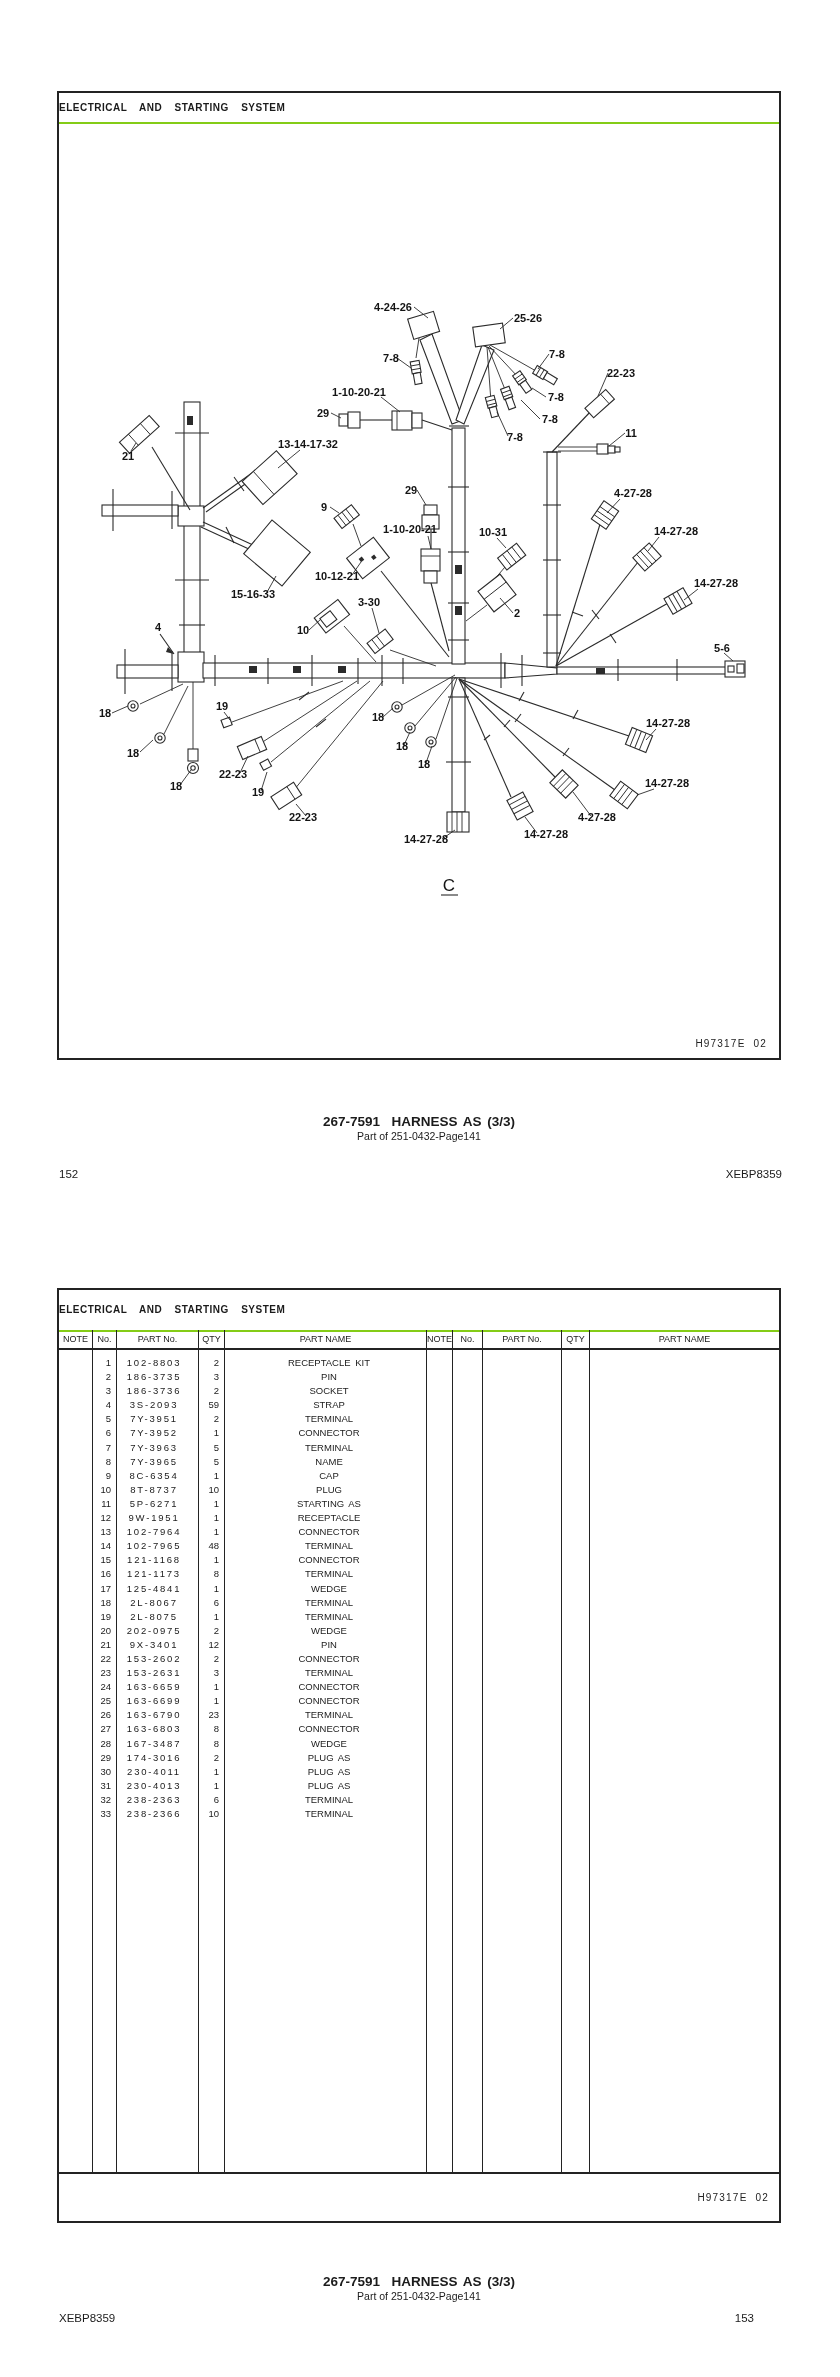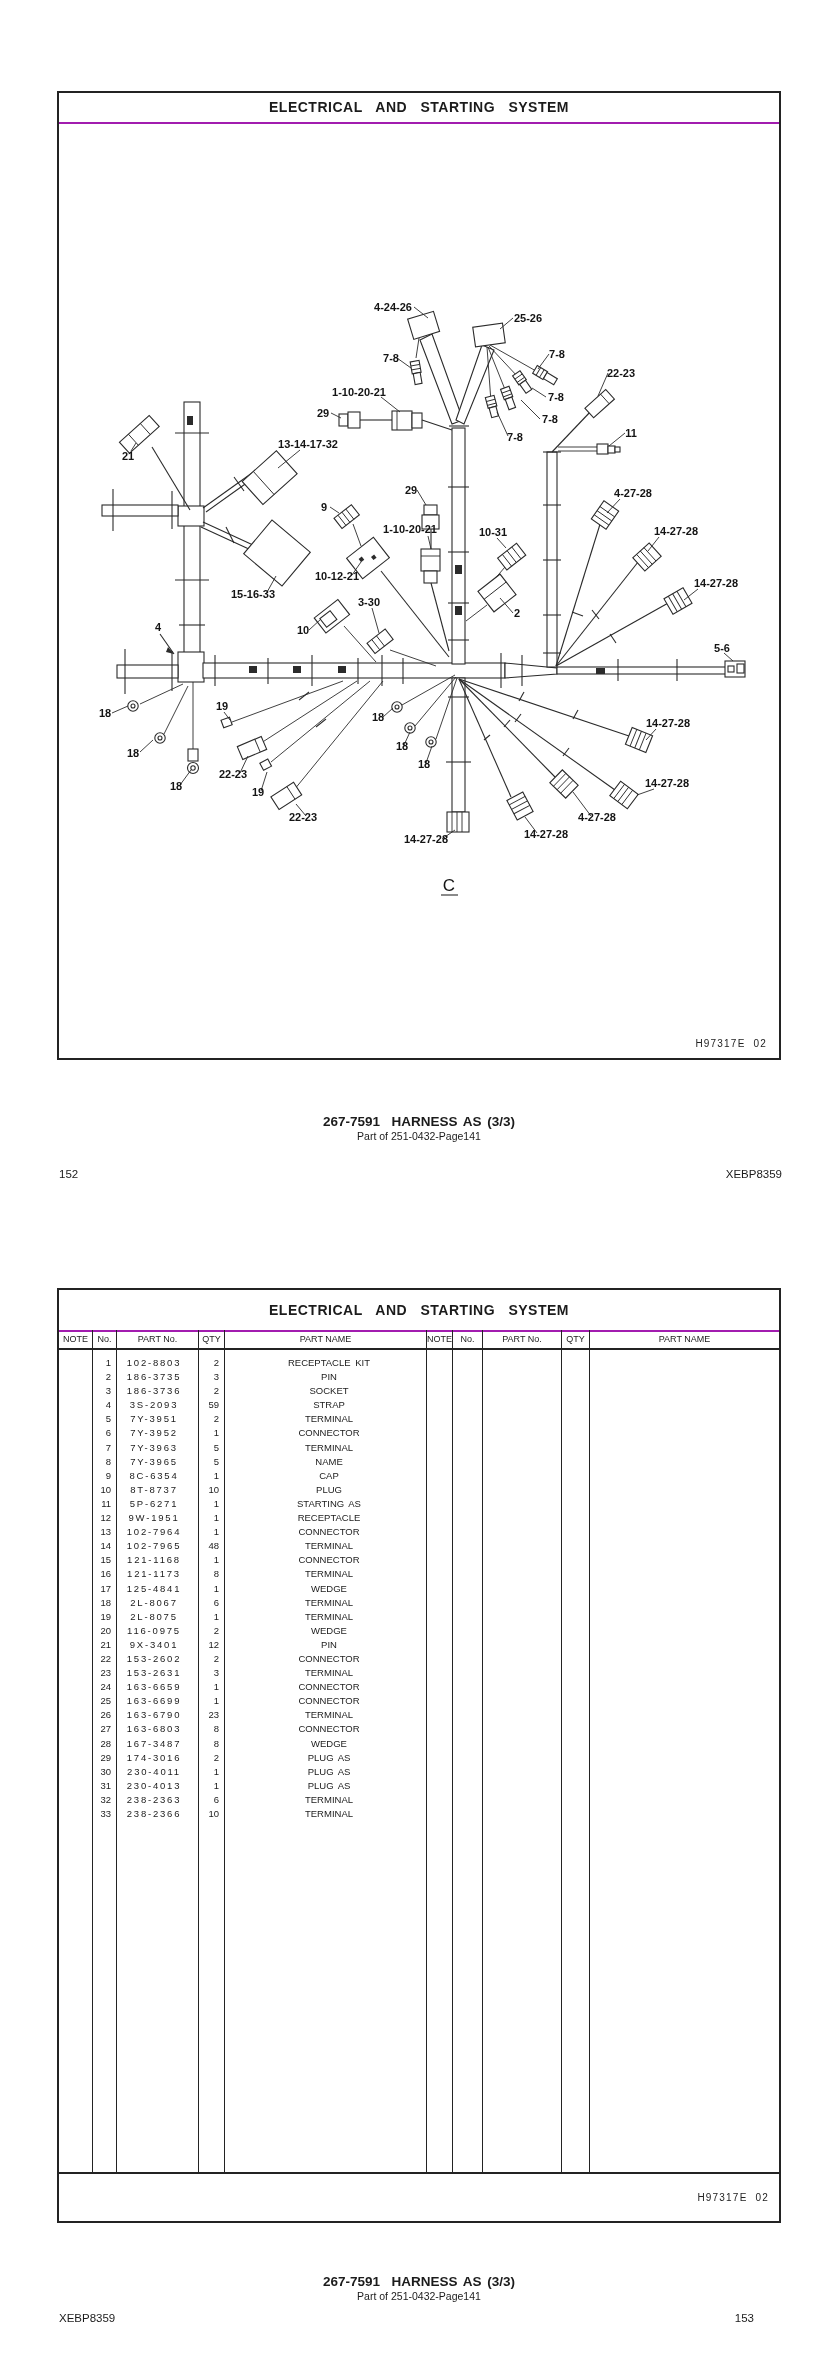--- a/index.html
+++ b/index.html
@@ -1,21 +1,21 @@
 <!DOCTYPE html>
 <html><head>
 <meta charset="utf-8">
 <style>
   html,body{margin:0;padding:0;background:#fff;}
   .page{position:relative;width:840px;height:2377px;background:#fff;overflow:hidden;
         font-family:"Liberation Sans",sans-serif;color:#1b1b1b;}
   .sbox{position:absolute;left:57px;width:724px;border:2px solid #232323;box-sizing:border-box;background:#fff;}
   .box1{top:91px;height:969px;}
   .box2{top:1288px;height:935px;}
-  .strip{border-bottom:2px solid #a21caf;text-align:center;font-weight:bold;font-size:14px;
+  .strip{border-bottom:2px solid #84cc16;text-align:left;font-weight:bold;font-size:10px;
          letter-spacing:.5px;word-spacing:9px;white-space:pre;}
   .box1 .strip{height:29px;line-height:29px;}
   .box2 .strip{height:40px;line-height:40px;}
   .dref{position:absolute;font-size:10px;letter-spacing:1.2px;white-space:pre;color:#222;text-align:right;}
   .box1 .dref{right:12px;bottom:9px;}
   .diagram-svg{position:absolute;left:57px;top:91px;width:724px;height:969px;}
   .caption{position:absolute;left:57px;width:724px;text-align:center;margin-top:48px;}
   .cap1{top:1066px;}
   .cap2{top:2226px;}
   .cap-title{font-weight:bold;font-size:13.5px;white-space:pre;word-spacing:2px;}
@@ -527,21 +527,21 @@
             <div>8T-8737</div>
             <div>5P-6271</div>
             <div>9W-1951</div>
             <div>102-7964</div>
             <div>102-7965</div>
             <div>121-1168</div>
             <div>121-1173</div>
             <div>125-4841</div>
             <div>2L-8067</div>
             <div>2L-8075</div>
-            <div>116-0975</div>
+            <div>202-0975</div>
             <div>9X-3401</div>
             <div>153-2602</div>
             <div>153-2631</div>
             <div>163-6659</div>
             <div>163-6699</div>
             <div>163-6790</div>
             <div>163-6803</div>
             <div>167-3487</div>
             <div>174-3016</div>
             <div>230-4011</div>

